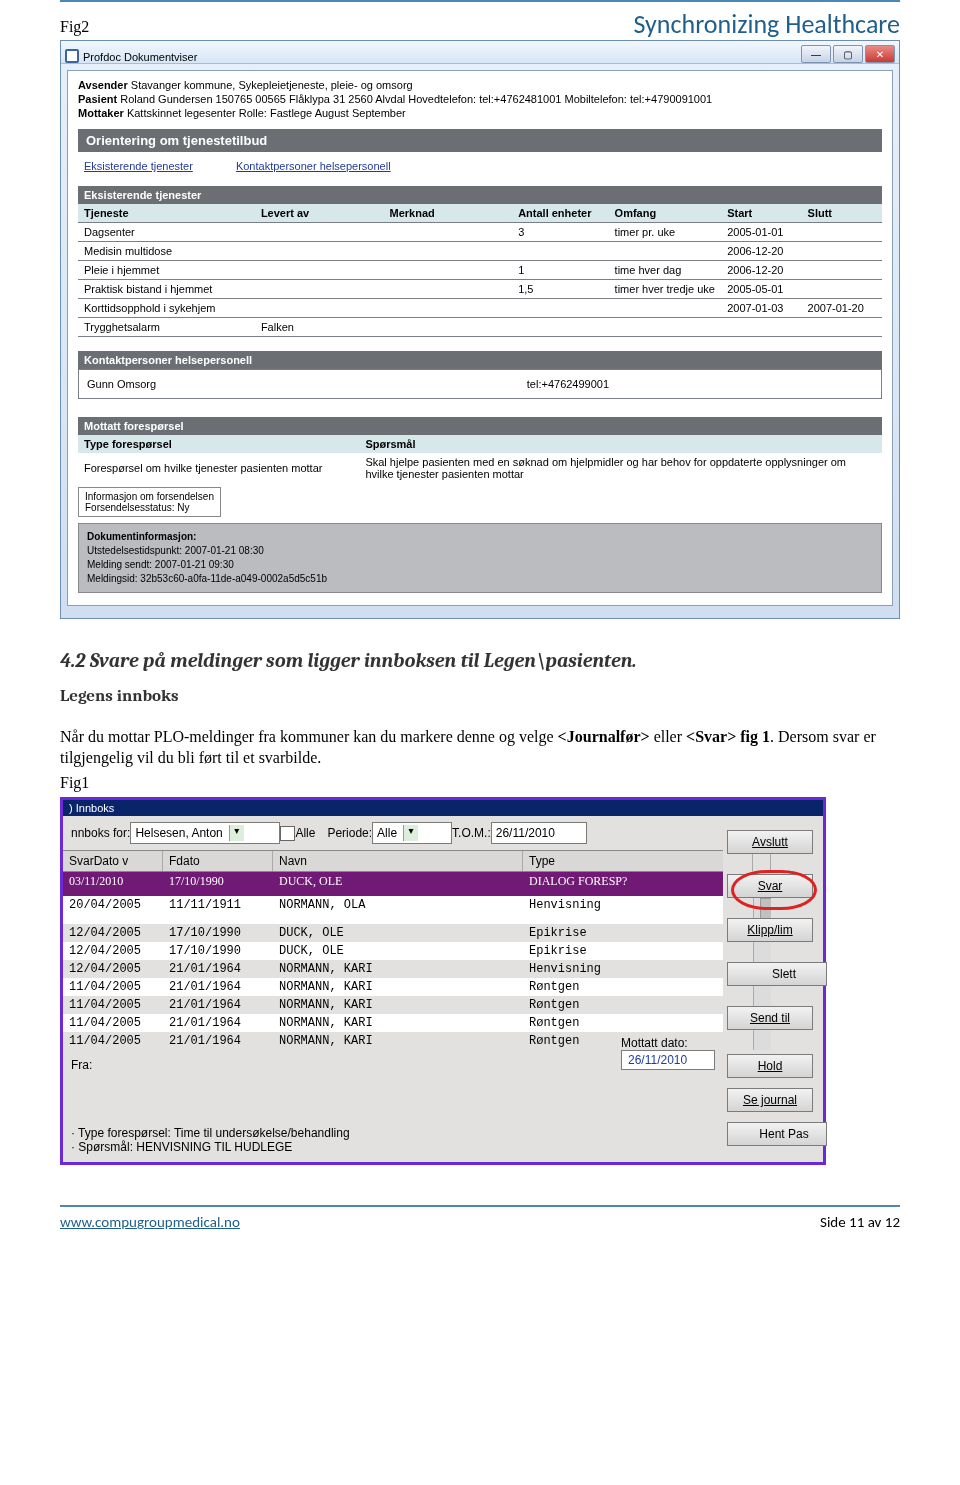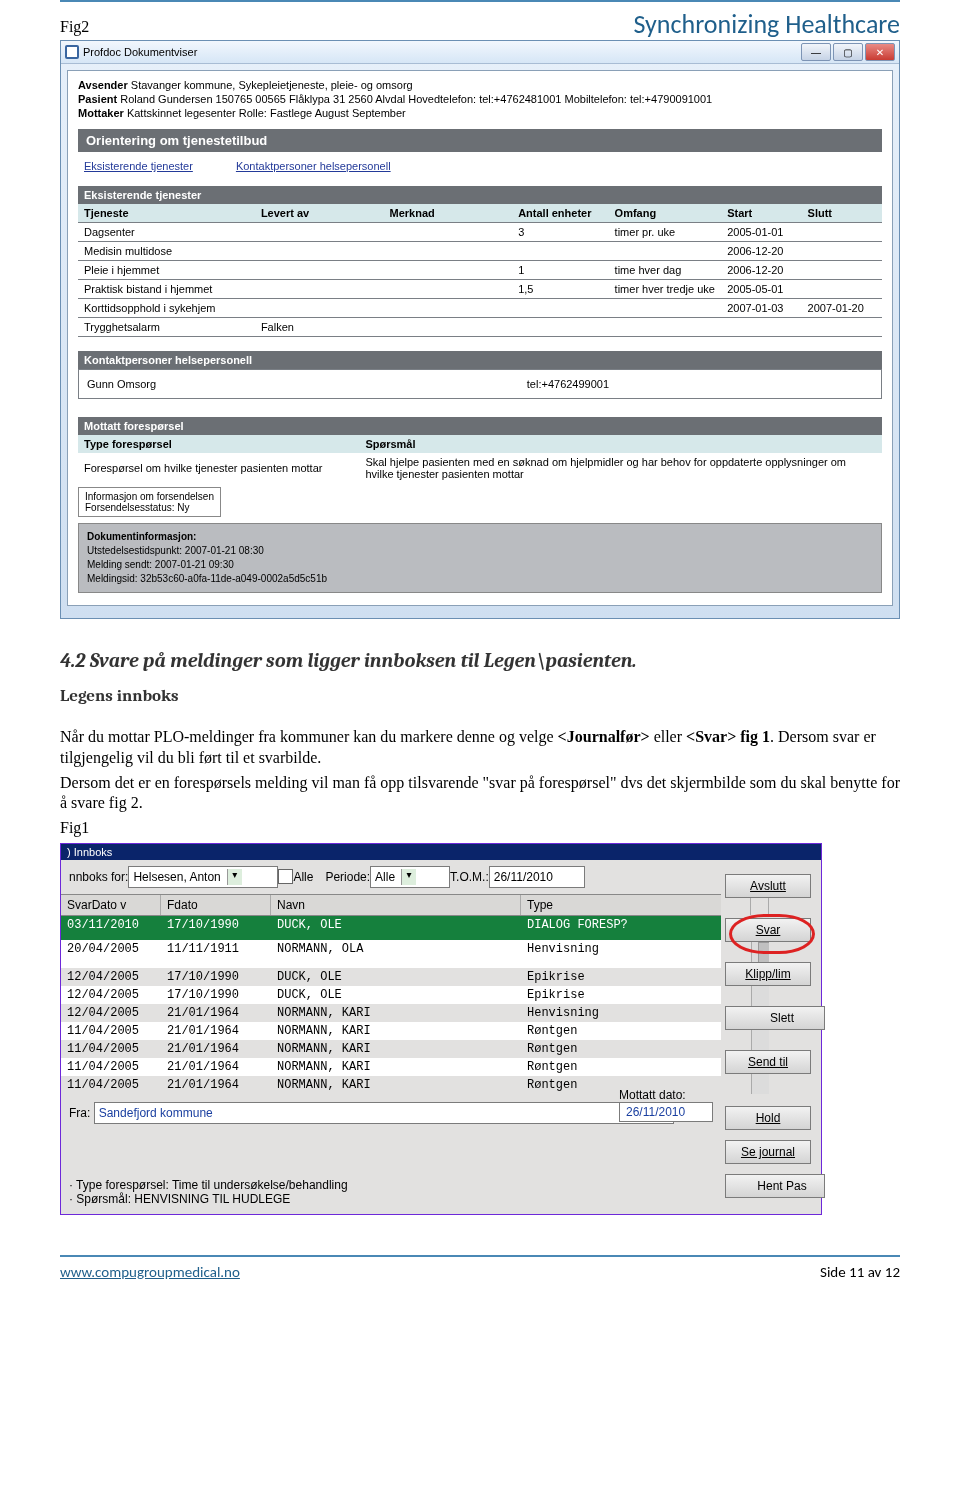--- a/index.html
+++ b/index.html
@@ -36,21 +36,21 @@
   
   .win {
     border: 1px solid #6b8fb3;
     background: linear-gradient(#e7f0fa, #cfdff1);
     font-size: 11px;
     font-family: Tahoma, Arial, sans-serif;
     padding-bottom: 6px;
   }
   .titlebar {
     display: flex;
-    align-items: center;
+    align-items: flex-end;
     background: linear-gradient(#f2f7fd, #d6e6f6);
     border-bottom: 1px solid #a8bcd4;
     height: 22px;
     padding: 0 4px;
   }
   .titlebar .ico {
     width: 14px; height: 14px;
     background: #3a66a0;
     border-radius: 2px;
     margin-right: 4px;
@@ -156,21 +156,21 @@
   }
   .body-text p {
     font-family: "Times New Roman", serif;
     font-size: 16px;
     margin: 0 0 4px 0;
     line-height: 1.3;
   }
   
   .inn-shot {
     background: #e2e1e0;
-    border: 1px solid #6d28d9;
+    border: 3px solid #6d28d9;
     font-family: "Courier New", monospace;
     font-size: 12px;
     padding: 0;
     position: relative;
     width: 760px;
   }
   .inn-title {
     background:#0a246a; color:#fff;
     font-family: Tahoma, Arial, sans-serif;
     font-size:11px; padding:2px 6px;
@@ -205,21 +205,21 @@
     display:grid; grid-template-columns: 100px 110px 250px 230px 18px;
     background:#d9d8d6; border-top:1px solid #888; border-bottom:1px solid #888;
     font-family:Tahoma, Arial, sans-serif; font-size:12px;
   }
   .it-head div { padding:3px 6px; border-right:1px solid #aaa; }
   .it-row {
     display:grid; grid-template-columns: 100px 110px 250px 230px 18px;
     font-family:"Courier New", monospace; font-size:12px;
   }
   .it-row div { padding:2px 6px; white-space:nowrap; overflow:hidden; }
-  .it-row.sel { background:#15803d; color:#fff; }
+  .it-row.sel { background:#701a75; color:#fff;font-family:Liberation Serif, serif; }
   .it-row.alt { background:#fff; }
   .scroll-trk {
     background:#dcdcdc; border-left:1px solid #aaa;
   }
   .scroll-thumb { background:#c0c0c0; border:1px solid #999; height:18px; margin-top:0; }
   .scroll-btn { height:14px; background:#e0e0e0; border:1px solid #999; text-align:center; font-size:9px; }
   
   .lower {
     padding: 8px 8px 2px 8px; font-family:Tahoma,Arial,sans-serif; font-size:12px;
   }
@@ -396,21 +396,20 @@
       </div>
     </div>
   </div>
 
   <div class="body-text">
     <h2>4.2 Svare på meldinger som ligger innboksen til Legen\pasienten.</h2>
     <h3>Legens innboks</h3>
     <p>
       <span>Når du mottar PLO-meldinger fra kommuner kan du markere denne og velge </span><b>&lt;Journalfør&gt;</b><span> eller </span><b>&lt;Svar&gt; fig 1</b><span>. Dersom svar er tilgjengelig vil du bli ført til et svarbilde.</span>
     </p>
-    <p>Dersom det er en forespørsels melding vil man få opp tilsvarende "svar på forespørsel" dvs det skjermbilde som du skal benytte for å svare fig 2.</p>
     <p>Fig1</p>
   </div>
 
   <div class="inn-shot">
     <div class="inn-title">) <span>Innboks</span></div>
 
     <div class="inn-bar">
       <span>nnboks for:</span>
       <span class="combo" style="width:140px;">
         <span>Helsesen, Anton</span>
@@ -517,23 +516,20 @@
             <div>21/01/1964</div>
             <div>NORMANN, KARI</div>
             <div>Røntgen</div>
             <div class="scroll-trk"></div>
           </div>
         </div>
     </div>
 
     <div class="lower">
       <span>Fra:</span>
-      <span class="combo" style="width:570px;">
-        <span class="blue-text">Sandefjord kommune</span>
-      </span>
     </div>
 
     <div class="mottatt-box">
       <span class="lbl">Mottatt dato:</span>
       <div class="val">26/11/2010</div>
     </div>
 
     <div style="height:48px;"></div>
 
     <div class="lower2-btns">

